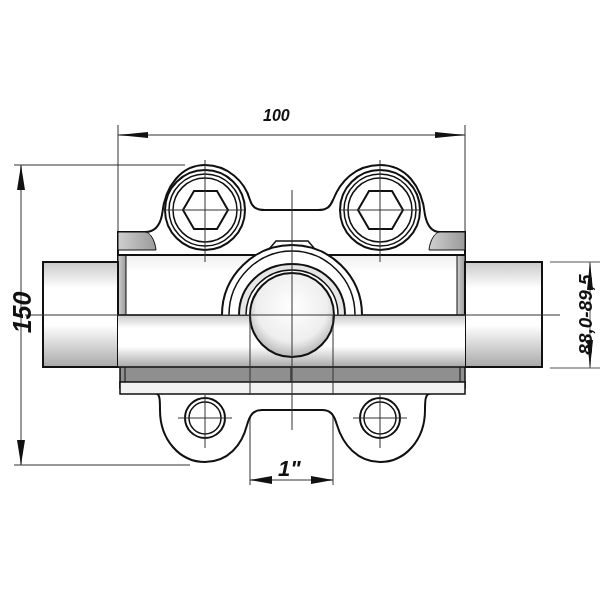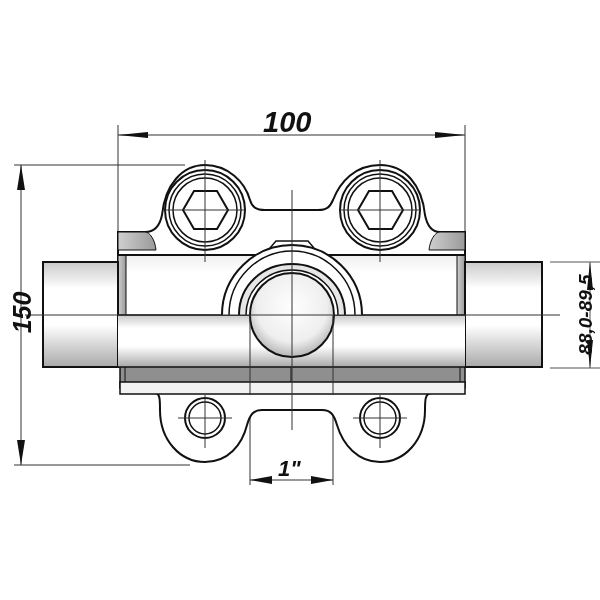--- a/index.html
+++ b/index.html
@@ -2,21 +2,21 @@
 <html><head>
   <meta charset="utf-8">
   <style>
     html, body { margin: 0; padding: 0; background: #ffffff; }
     body { width: 600px; height: 600px; overflow: hidden; position: relative; font-family: "Liberation Sans", sans-serif; }
     #drawing { position: absolute; left: 0; top: 0; width: 600px; height: 600px; }
     .dim-label {
       position: absolute; font-family: "Liberation Sans", sans-serif; font-weight: bold; font-style: italic;
       color: #111111; white-space: nowrap; line-height: 1;
     }
-    .dim-width { left: 263px; top: 108px; font-size: 29px; }
+    .dim-width { left: 263px; top: 108px; font-size: 16px; }
     .dim-height { left: -8px; top: 300px; font-size: 25px; transform: rotate(-90deg); transform-origin: center; width: 60px; text-align: center; }
     .dim-bore { left: 541px; top: 305px; font-size: 19px; transform: rotate(-90deg); transform-origin: center; width: 88px; text-align: center; }
     .dim-outlet { left: 278px; top: 458px; font-size: 22px; }
   </style>
 </head>
 <body>
 
 <svg id="drawing" viewBox="0 0 600 600" xmlns="http://www.w3.org/2000/svg">
   <defs>
     <linearGradient id="pipeGrad" x1="0" y1="0" x2="0" y2="1">

